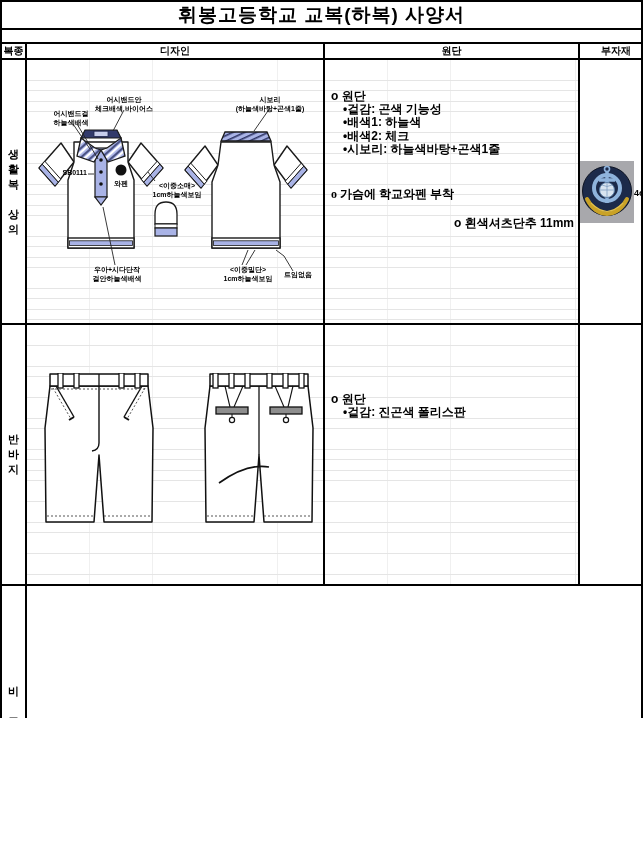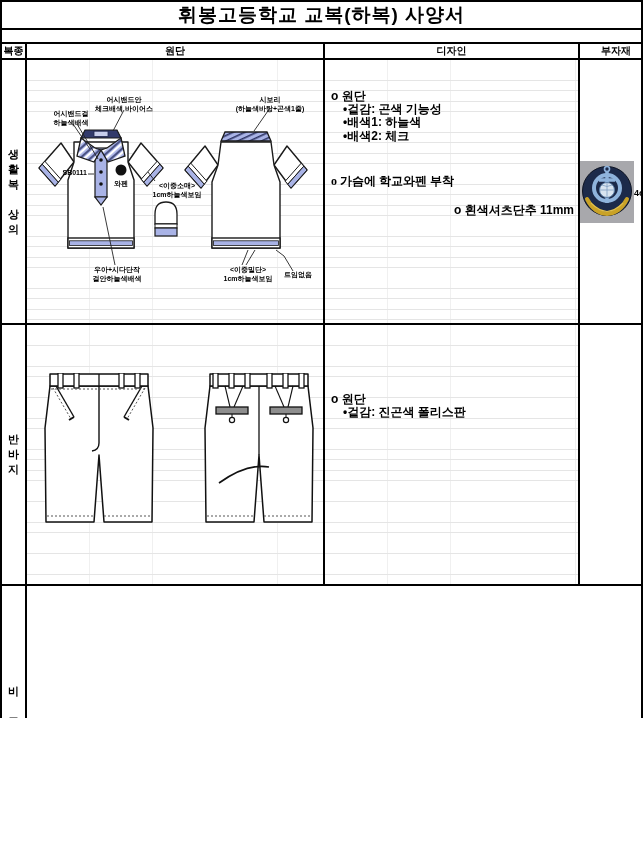--- a/index.html
+++ b/index.html
@@ -35,22 +35,22 @@
 </head>
 <body>
 
 <div class="page">
 
   <div class="title-bar">휘봉고등학교 교복(하복) 사양서</div>
 
   <div class="tbl">
 
     <div class="cell hcell br bb">복종</div>
+    <div class="cell hcell br bb">디자인</div>
     <div class="cell hcell br bb">원단</div>
-    <div class="cell hcell br bb">디자인</div>
     <div class="cell hcell bb">부자재</div>
 
     <div class="cell cat br bb">생
 활
 복
 
 상
 의</div>
 
     <div class="cell br bb grid-bg">
@@ -143,20 +143,21 @@
       <div class="dlabel" style="left:181px;top:206px;width:80px">&lt;이중밑단&gt;
 1cm하늘색보임</div>
       <div class="dlabel" style="left:241px;top:211px;width:60px">트임없음</div>
     </div>
 
     <div class="cell br bb grid-bg fab fab-block1">
       <div>o 원단</div>
       <div class="sub">•겉감: 곤색 기능성</div>
       <div class="sub">•배색1: 하늘색</div>
       <div class="sub">•배색2: 체크</div>
+      <div class="sub">•시보리: 하늘색바탕+곤색1줄</div>
       <div class="fab-extra1">o 가슴에 학교와펜 부착</div>
       <div class="fab-extra2">o 흰색셔츠단추 11mm</div>
     </div>
 
     <div class="cell bb mat-cell">
       <svg width="54" height="62" viewBox="0 0 54 62">
         <rect width="54" height="62" fill="#a8a8ac"></rect>
         <circle cx="27" cy="30" r="24.5" fill="#1c2a4a" stroke="#0d1322" stroke-width="1"></circle>
         <path d="M7,38 Q14,52 27,53 Q40,52 47,38" stroke="#c9a227" stroke-width="4" fill="none" stroke-linecap="round"></path>
         <path d="M11,42 Q19,50 27,50.5 Q35,50 43,42" stroke="#e3c04a" stroke-width="1.2" fill="none"></path>

